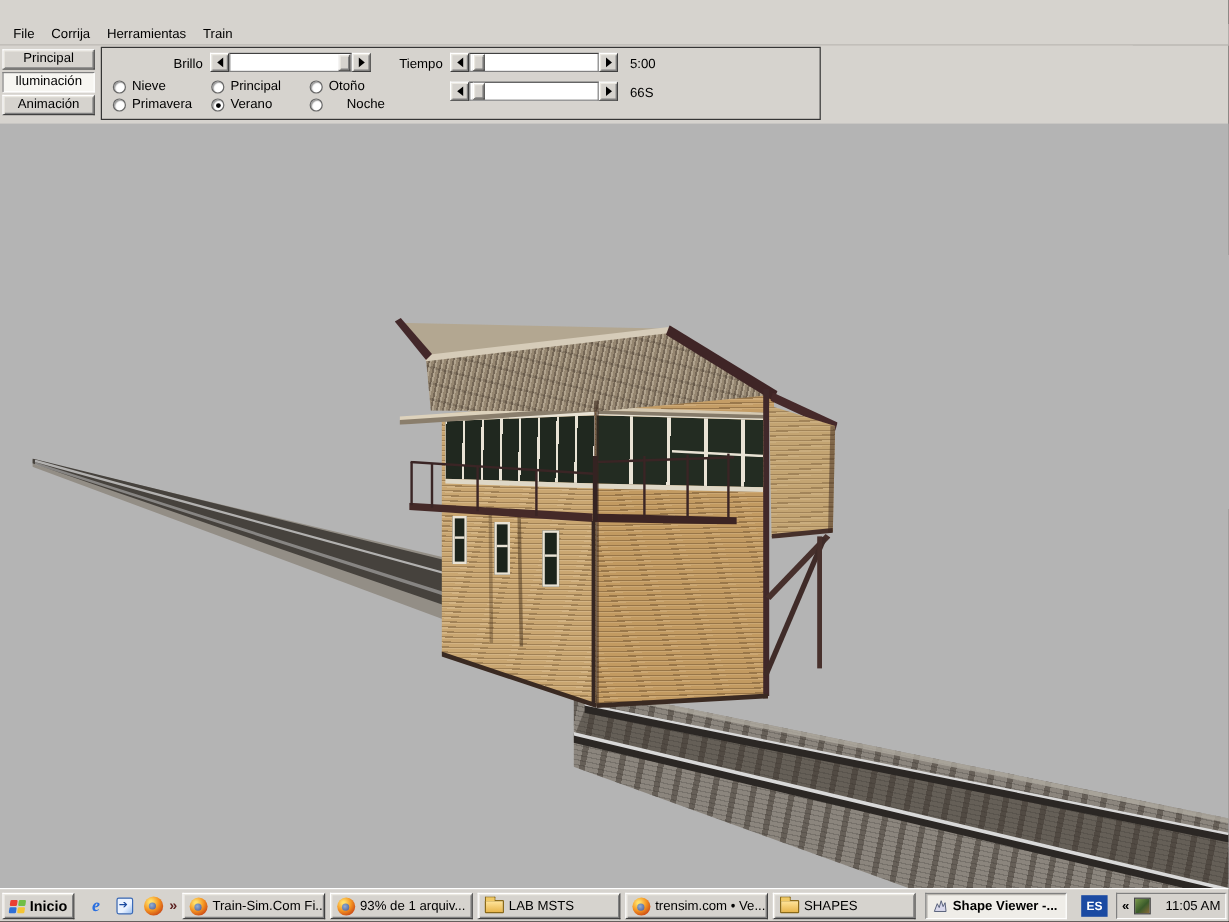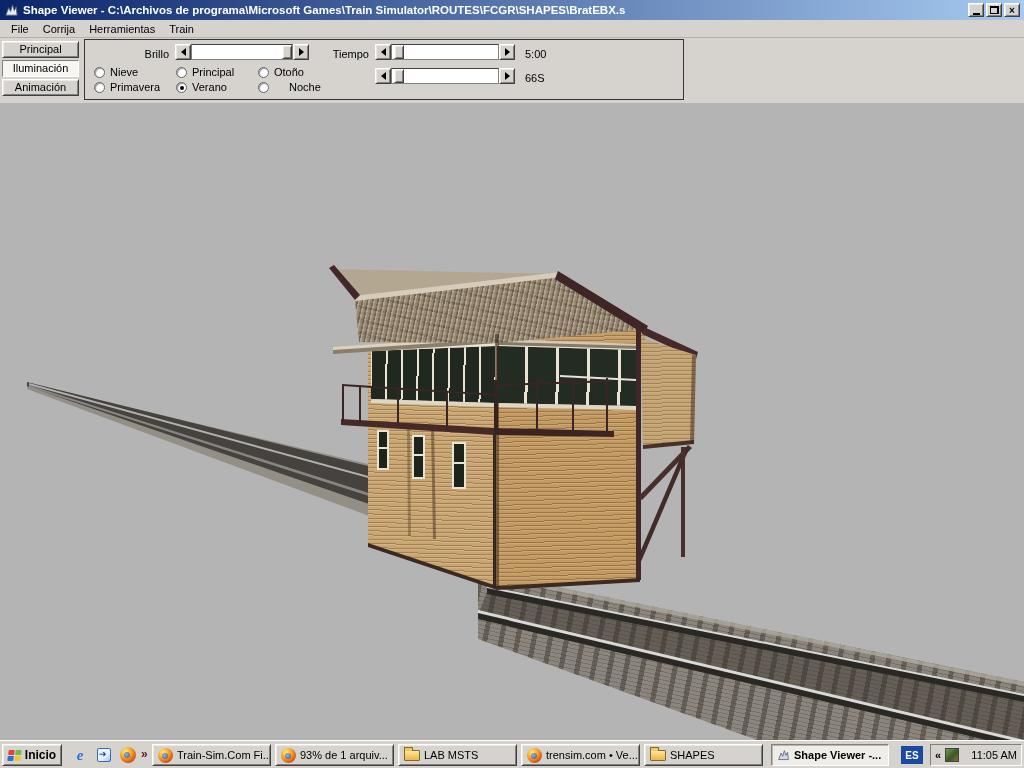--- a/index.html
+++ b/index.html
@@ -74,38 +74,20 @@
   .es-block { position:absolute; left:901px; top:5px; width:22px; height:18px; background:var(--es-blue); color:#fff; font-weight:bold; font-size:10px; display:flex; align-items:center; justify-content:center; }
   .tray { position:absolute; left:930px; top:3px; width:92px; height:22px; border:1px solid; border-color:#808080 #ffffff #ffffff #808080; display:flex; align-items:center; gap:4px; padding:0 4px; }
   .tray-icon { width:14px; height:14px; background:linear-gradient(135deg,#7a9a4a,#3a5a2a 55%,#8a6a3a); border:1px solid #444; }
   .clock { font-size:11px; color:#000; margin-left:auto; }
 </style>
 </head>
 <body>
 
 <div class="screen">
 
-  <div class="titlebar">
-    <span class="app-icon">
-      <svg viewBox="0 0 16 16" width="15" height="15">
-          <rect x="0" y="0" width="16" height="16" fill="none"></rect>
-          <path d="M2 13 L5 5 L7 9 L9 2 L11 8 L13 4 L14 13 Z" fill="#e9e9f6" stroke="#55607a" stroke-width="1"></path>
-        </svg>
-    </span>
-    <span class="title">Shape Viewer - C:\Archivos de programa\Microsoft Games\Train Simulator\ROUTES\FCGR\SHAPES\BratEBX.s</span>
-    <span class="winbtns">
-      <span class="wbtn raised">
-          <i class="glyph-min"></i>
-        </span>
-      <span class="wbtn raised">
-          <i class="glyph-restore"></i>
-        </span>
-      <span class="wbtn raised">×</span>
-    </span>
-  </div>
 
   <div class="menubar">
     <span class="menu-item">File</span>
     <span class="menu-item">Corrija</span>
     <span class="menu-item">Herramientas</span>
     <span class="menu-item">Train</span>
   </div>
 
   <div class="toolbar">
     <div class="side-tab raised" style="top:3px">Principal</div>

